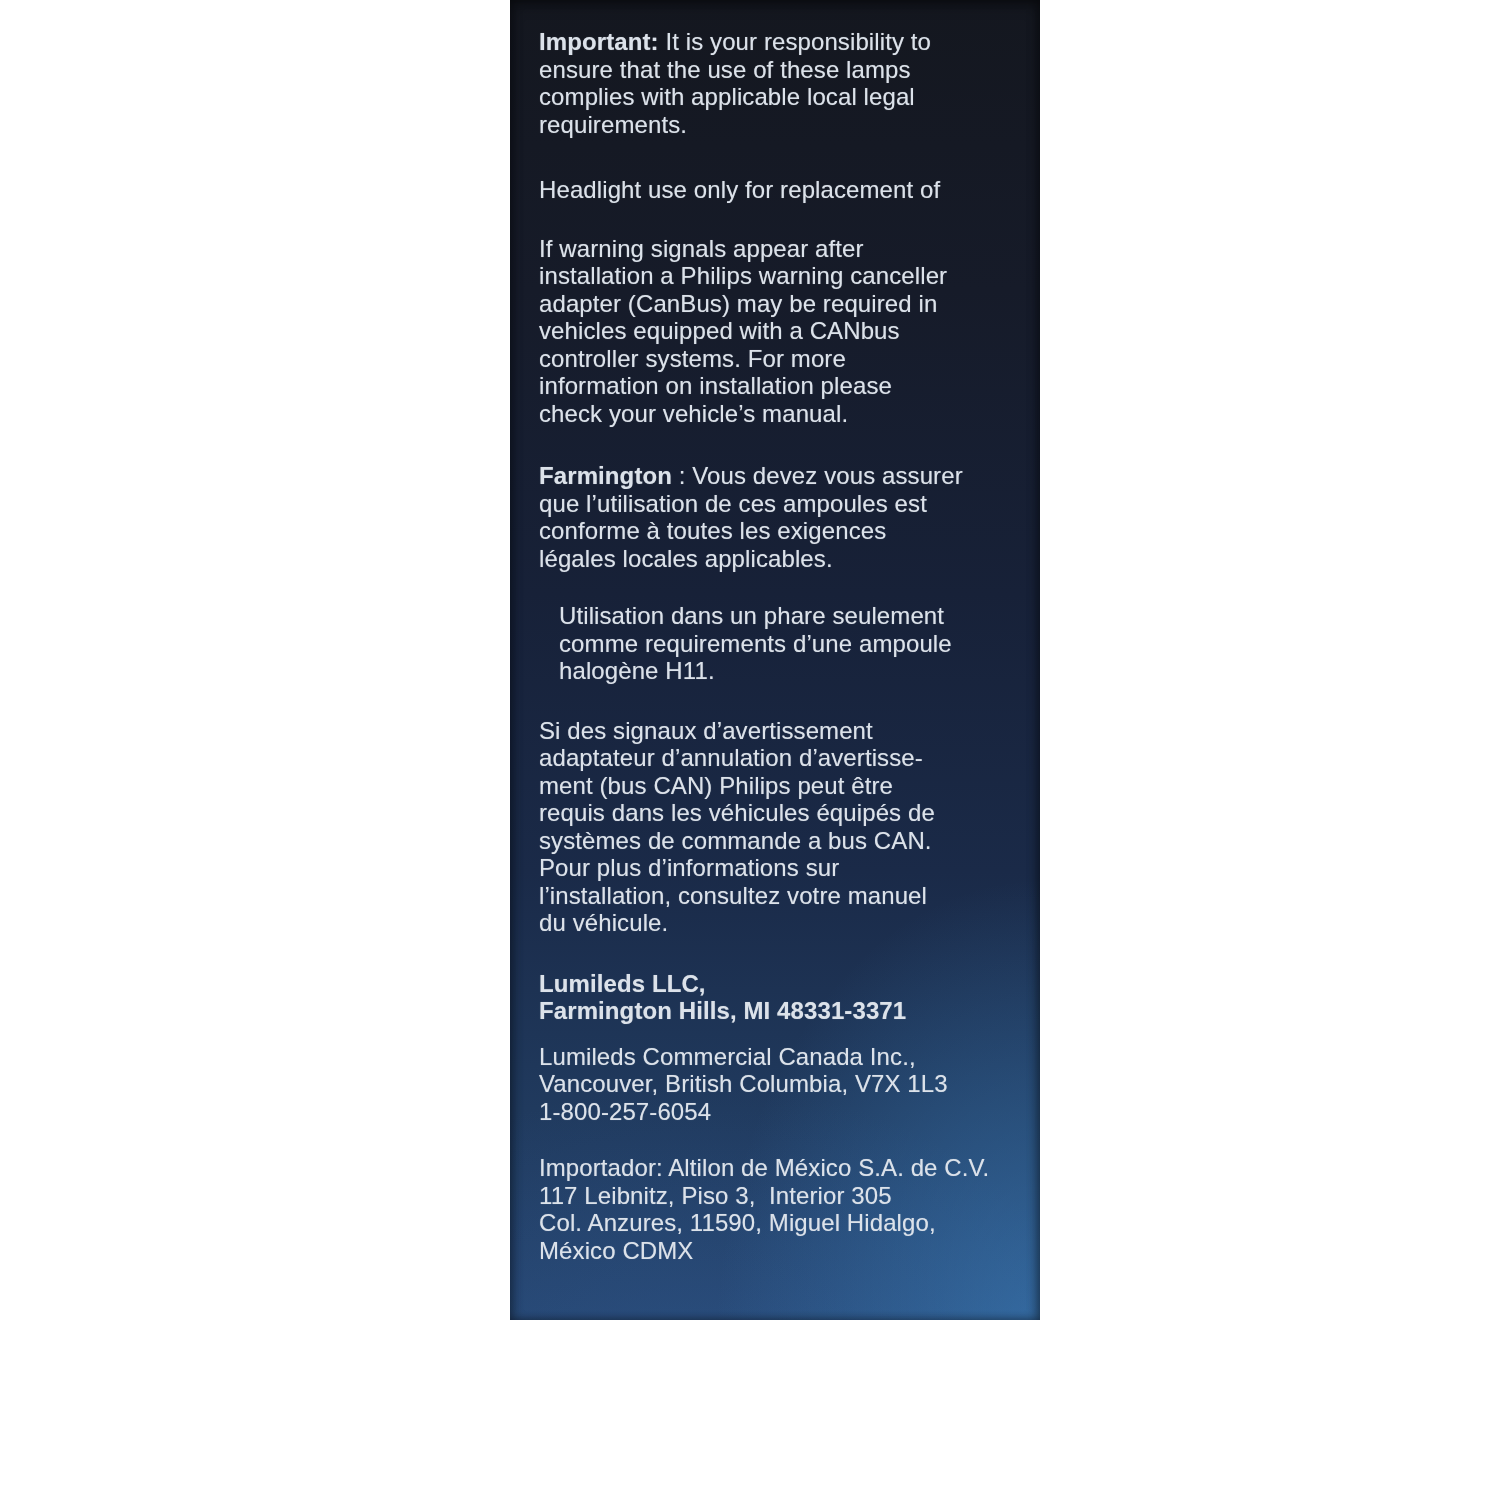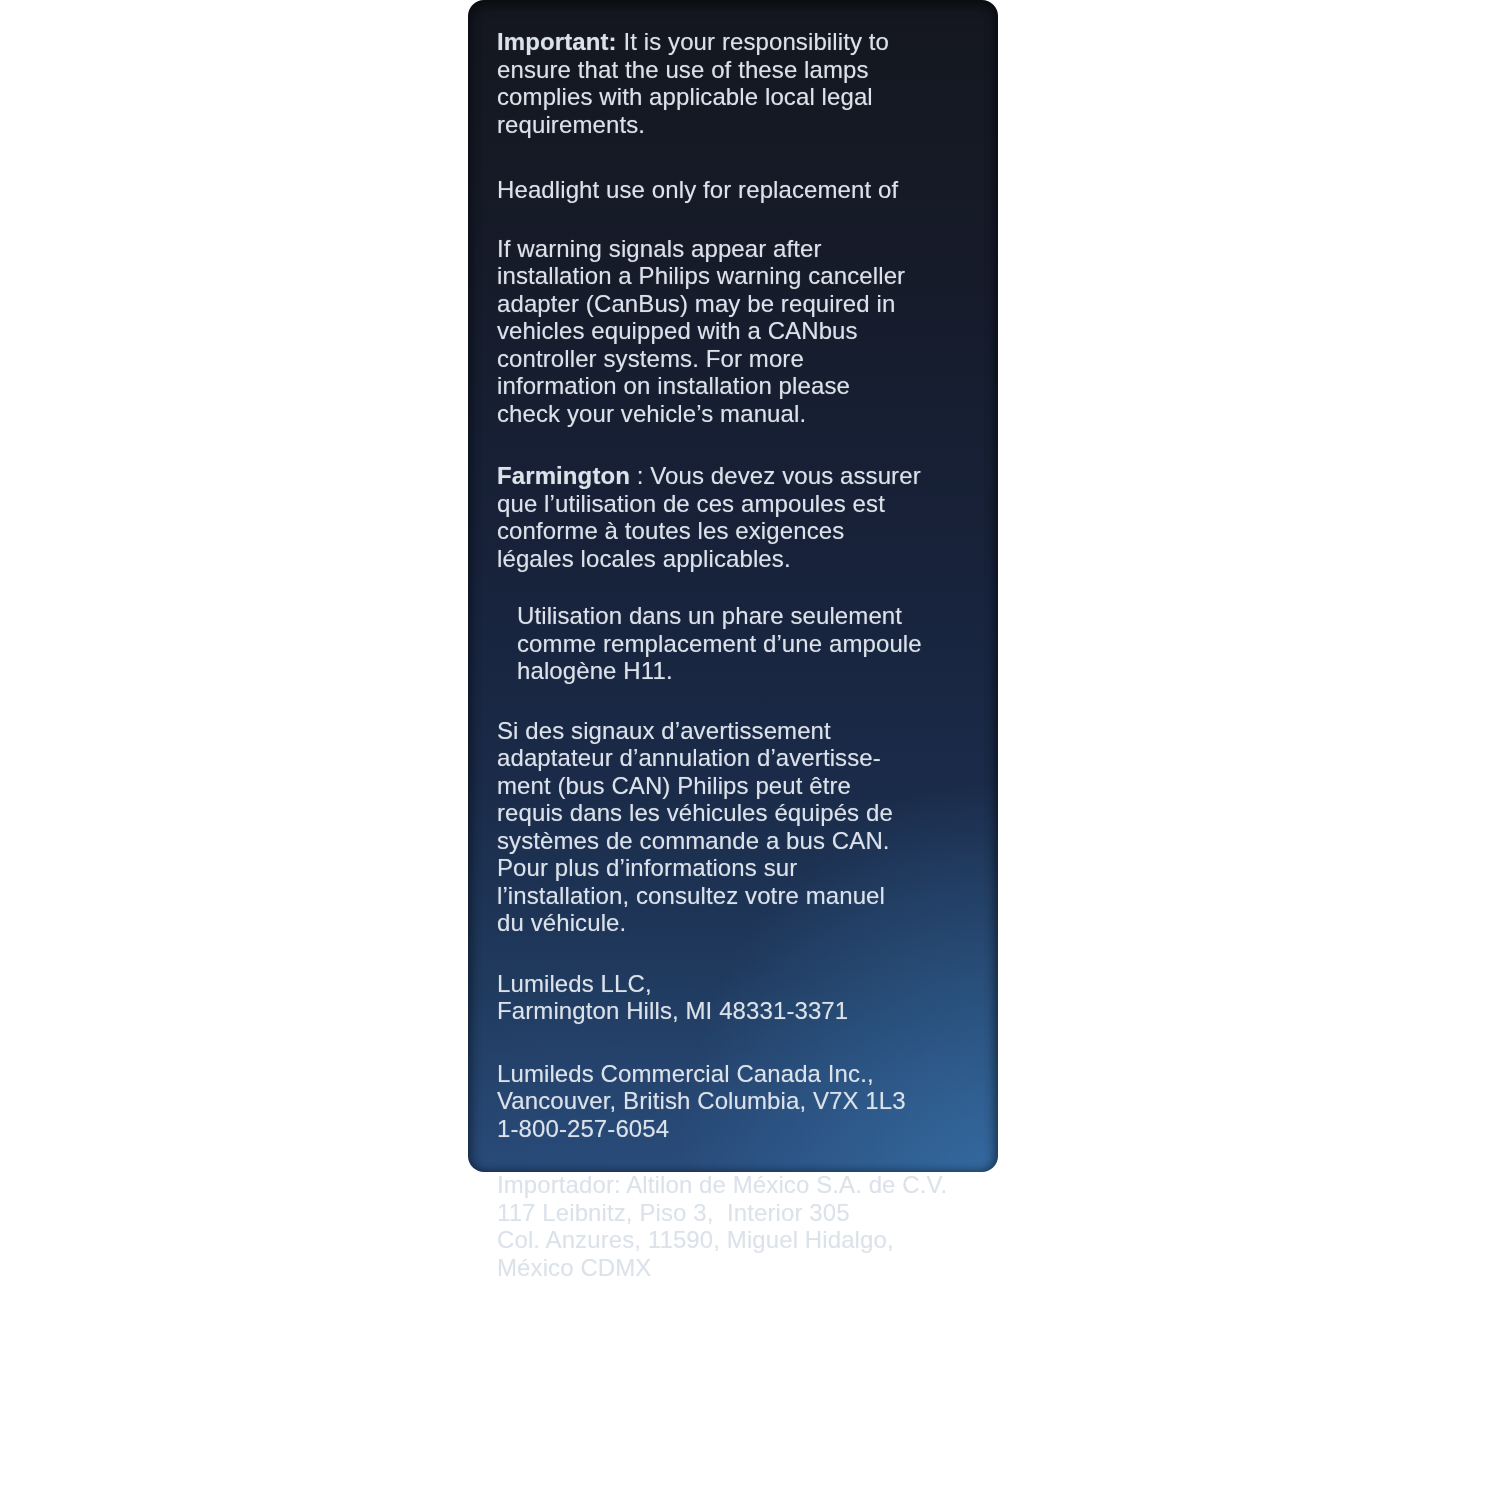--- a/index.html
+++ b/index.html
@@ -12,56 +12,55 @@
     font-family: "Liberation Sans", sans-serif;
   }
   .stage {
     position: relative;
     width: 1500px;
     height: 1500px;
     background: var(--page-bg, #ffffff);
   }
   .panel {
     position: absolute;
-    left: 468px;
+    left: 510px;
     top: 0;
     width: 530px;
-    height: 1172px;
+    height: 1320px;
     background:
       radial-gradient(90% 52% at 100% 102%, var(--panel-glow, rgba(64,136,200,0.55)) 0%, rgba(64,136,200,0) 68%),
       radial-gradient(120% 40% at 35% 110%, rgba(52,100,160,0.35) 0%, rgba(52,100,160,0) 70%),
       linear-gradient(180deg,
         var(--panel-top, #14171f) 0%,
         var(--panel-upper, #161b29) 22%,
         var(--panel-mid, #172138) 45%,
         var(--panel-lower, #1a2a48) 66%,
         var(--panel-deep, #203a5e) 84%,
         var(--panel-bottom, #264570) 100%);
     box-shadow:
       inset -4px 0 10px rgba(0,0,0,0.28),
       inset 4px 0 10px rgba(0,0,0,0.22),
       inset 0 6px 14px rgba(0,0,0,0.30);
-    border-radius: 16px;
   }
   .text-col {
     position: absolute;
     left: 29px;
     top: 28px;
     width: 486px;
   }
   .para {
     margin: 0 0 31px 0;
   }
   .para.m1 { margin-bottom: 38px; }
   .para.m2 { margin-bottom: 31px; }
   .para.m3 { margin-bottom: 35px; }
   .para.m4 { margin-bottom: 30px; }
   .para.m5 { margin-bottom: 32px; margin-left: 20px; }
   .para.m6 { margin-bottom: 33px; }
-  .para.m7 { margin-bottom: 35px; }
+  .para.m7 { margin-bottom: 18px; font-weight: bold; }
   .para.m8 { margin-bottom: 29px; }
   .para.m9 { margin-bottom: 0; }
   .line {
     white-space: pre;
     font-size: 24px;
     line-height: 27.5px;
     letter-spacing: 0.1px;
     color: var(--text-color, #dce2ea);
     text-shadow: 0 0 1px rgba(228,234,240,0.40);
   }
@@ -97,21 +96,21 @@
 
       <div class="para m4">
         <div class="line"><span class="b">Farmington</span><span> : Vous devez vous assurer</span></div>
         <div class="line">que l’utilisation de ces ampoules est</div>
         <div class="line">conforme à toutes les exigences</div>
         <div class="line">légales locales applicables.</div>
       </div>
 
       <div class="para m5">
         <div class="line">Utilisation dans un phare seulement</div>
-        <div class="line">comme remplacement d’une ampoule</div>
+        <div class="line">comme requirements d’une ampoule</div>
         <div class="line">halogène H11.</div>
       </div>
 
       <div class="para m6">
         <div class="line">Si des signaux d’avertissement</div>
         <div class="line">adaptateur d’annulation d’avertisse-</div>
         <div class="line">ment (bus CAN) Philips peut être</div>
         <div class="line">requis dans les véhicules équipés de</div>
         <div class="line">systèmes de commande a bus CAN.</div>
         <div class="line">Pour plus d’informations sur</div>

